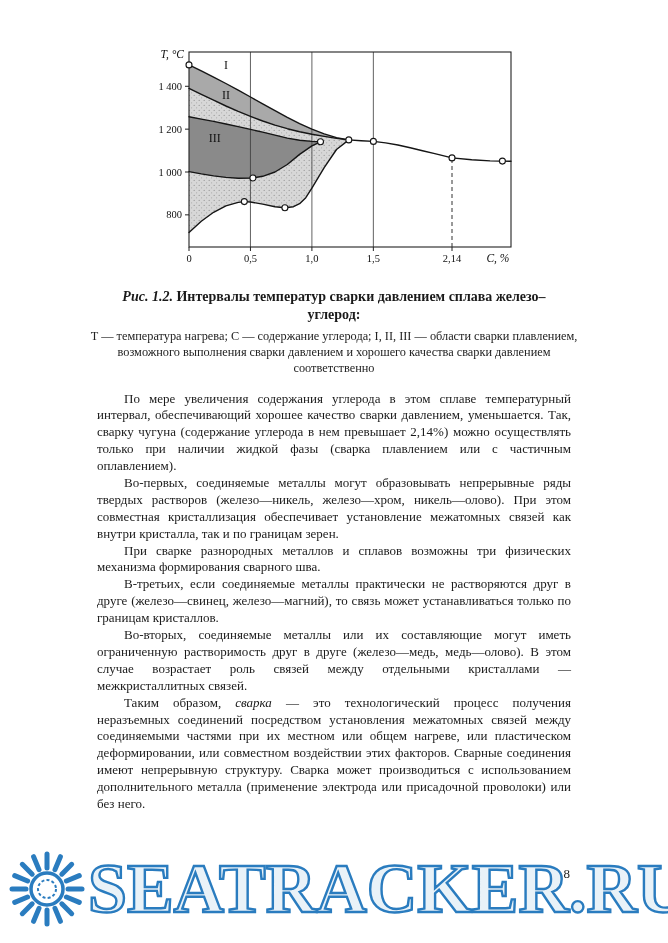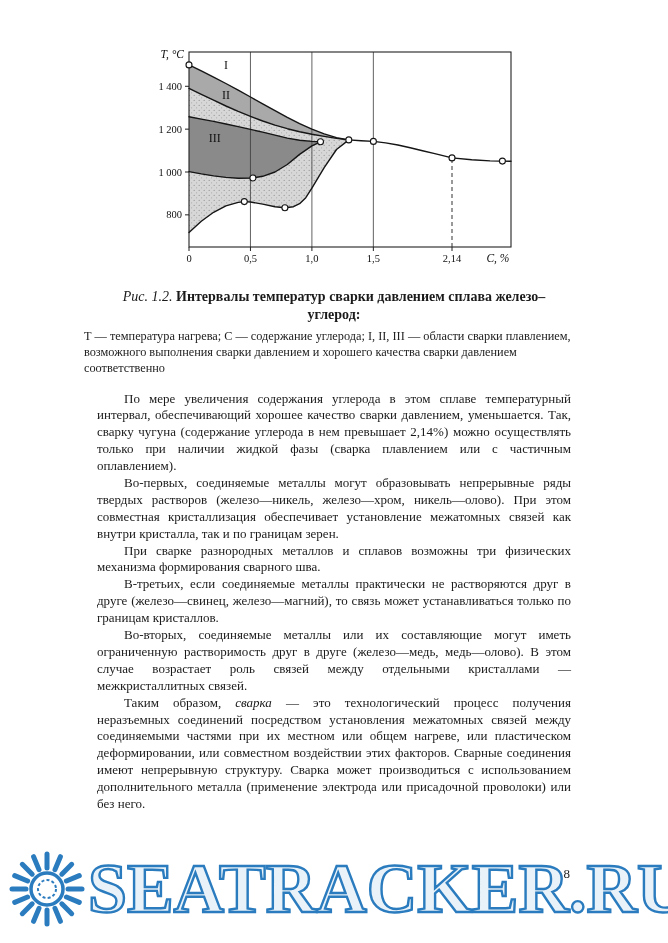--- a/index.html
+++ b/index.html
@@ -4,23 +4,23 @@
 <style>
   html,body{margin:0;padding:0;background:#e8e8e8;}
   .page{
     position:relative;width:668px;height:943px;margin:0 auto;
     background:#ffffff;overflow:hidden;
     font-family:"Liberation Serif",serif;color:#1a1a1a;
   }
   .figure-block{padding-top:44px;display:flex;justify-content:center;}
   #chart text{font-family:"Liberation Serif",serif;}
   .fig-caption{margin:12px auto 0;max-width:470px;text-align:center;font-size:14px;line-height:1.3;}
-  .fig-caption .cap-label{font-style:italic;}
+  .fig-caption .cap-label{font-style:italic;font-weight:bold;}
   .fig-caption .cap-title{font-weight:bold;}
-  .fig-note{margin:5px auto 12px;max-width:500px;text-align:left;font-size:12.3px;line-height:1.28;color:#222;}
+  .fig-note{margin:5px auto 12px;max-width:500px;text-align:center;font-size:12.3px;line-height:1.28;color:#222;}
   .body-text{margin:14px 97px 0 97px;font-size:13px;line-height:1.3;text-align:justify;}
   .body-text p{margin:0;text-indent:27px;}
   .page-number{position:absolute;right:98px;top:866px;font-size:13px;color:#222;}
   .watermark{
     position:absolute;left:8px;top:850px;width:668px;
     display:flex;align-items:center;pointer-events:none;
   }
   .wm-text{
     font-family:"Liberation Serif",serif;font-weight:bold;
     font-size:70px;line-height:1;white-space:nowrap;

